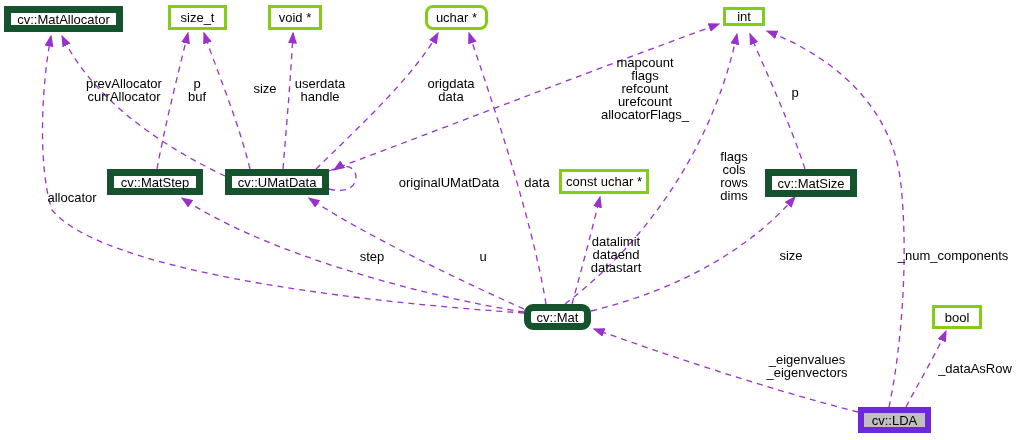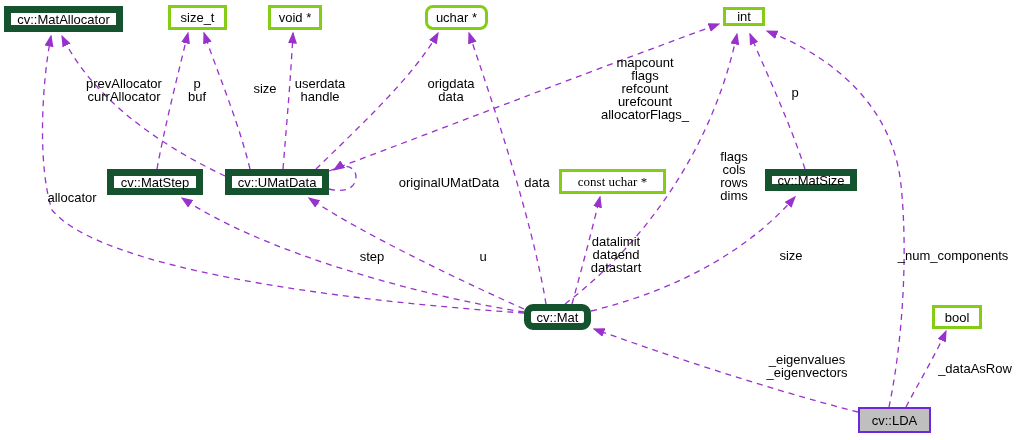--- a/index.html
+++ b/index.html
@@ -15,21 +15,21 @@
   .node{
     position:absolute;
     background:#ffffff;
     display:flex;align-items:center;justify-content:center;
     font-size:13px;color:#000000;
     box-sizing:border-box;
     white-space:nowrap;
   }
   .node.class{border:7px solid #14532d;}
   .node.type{border:3px solid #84cc16;text-align:center;}
-  .node.highlight{border:2px solid #6d28d9;background:#bfbfbf;}
+  .node.highlight{border:6px solid #6d28d9;background:#bfbfbf;}
   .elabel{
     position:absolute;
     transform:translateX(-50%);
     font-size:13px;line-height:13px;color:#000000;
     white-space:pre;text-align:center;
   }
 </style>
 </head>
 <body>
 
@@ -60,22 +60,22 @@
       <path d="M 906,407 C 919,382 935,356 946,331" class="edge" stroke="#9932CC" marker-end="url(#arrow)"></path>
     </svg>
   <div id="nodes">
       <div class="node class" style="left: 4px; top: 6px; width: 119px; height: 26px;">cv::MatAllocator</div>
       <div class="node type" style="left: 168px; top: 5px; width: 59px; height: 25px;">size_t</div>
       <div class="node type" style="left: 268px; top: 5px; width: 54px; height: 25px;">void *</div>
       <div class="node type" style="left: 425px; top: 5px; width: 63px; height: 25px; border-radius: 8px;">uchar *</div>
       <div class="node type" style="left: 723px; top: 7px; width: 42px; height: 19px;">int</div>
       <div class="node class" style="left: 107px; top: 169px; width: 96px; height: 26px;">cv::MatStep</div>
       <div class="node class" style="left: 225px; top: 169px; width: 104px; height: 26px;">cv::UMatData</div>
-      <div class="node type" style="left: 559px; top: 169px; width: 107px; height: 25px; font-family: Liberation Serif, serif;">const uchar *</div>
-      <div class="node class" style="left: 765px; top: 169px; width: 92px; height: 22px;">cv::MatSize</div>
+      <div class="node type" style="left: 559px; top: 169px; width: 90px; height: 25px;">const uchar *</div>
+      <div class="node class" style="left: 765px; top: 169px; width: 92px; height: 28px;">cv::MatSize</div>
       <div class="node class" style="left: 524px; top: 304px; width: 67px; height: 26px; border-radius: 9px;">cv::Mat</div>
       <div class="node type" style="left: 932px; top: 305px; width: 50px; height: 24px;">bool</div>
       <div class="node highlight" style="left: 858px; top: 407px; width: 73px; height: 26px;">cv::LDA</div>
     </div>
   <div id="labels">
       <div class="elabel" style="left: 72px; top: 191px;">allocator</div>
       <div class="elabel" style="left: 124px; top: 77px;">prevAllocator
 currAllocator</div>
       <div class="elabel" style="left: 197px; top: 77px;">p
 buf</div>

